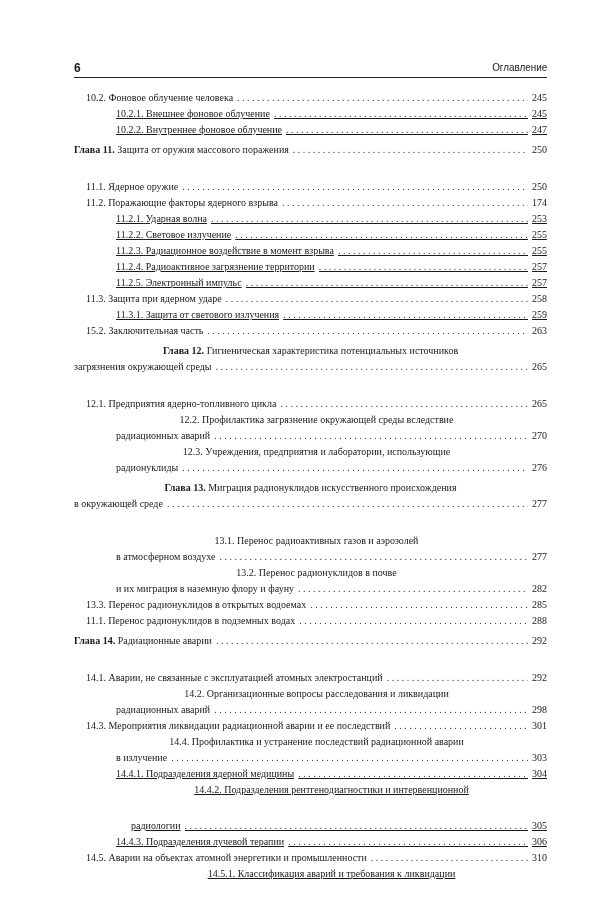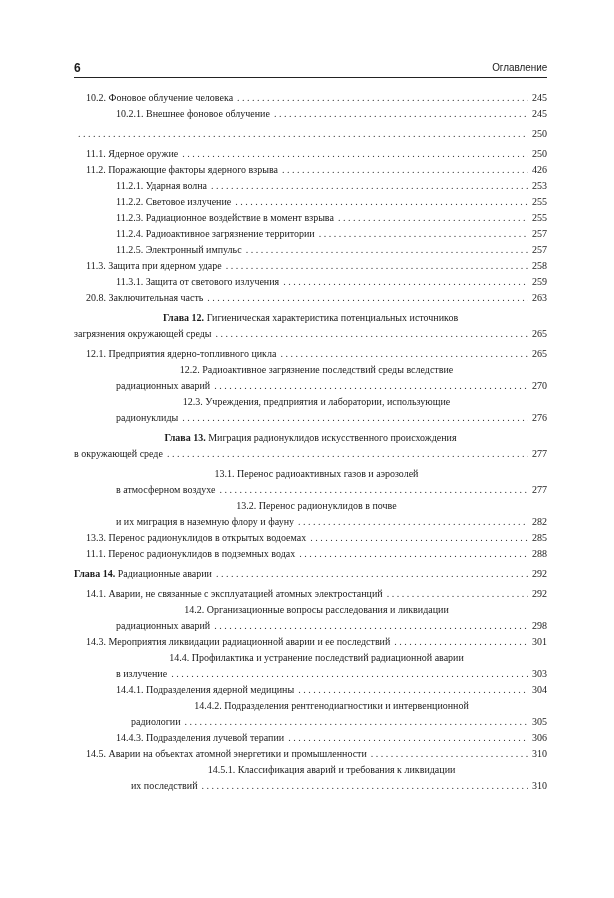--- a/index.html
+++ b/index.html
@@ -4,32 +4,32 @@
 <style>
   html, body { margin: 0; padding: 0; background: #ffffff; }
   body { width: 614px; height: 898px; position: relative; overflow: hidden; }
   .page { position: absolute; left: 74px; top: 60px; width: 473px; color: #1a1a1a; }
   .header { position: relative; height: 17px; border-bottom: 1.2px solid #222; font-family: "Liberation Sans", sans-serif; font-size: 11.5px; }
   .header .pnum { position: absolute; left: 0; top: 1px; font-weight: bold; font-size: 12px; }
   .header .title { position: absolute; right: 0; top: 1px; font-size: 11px; transform: scaleX(0.9); transform-origin: right; }
   .toc { margin-top: 12px; font-family: "Liberation Serif", serif; font-size: 10px; line-height: 16px; text-align: center; }
   .entry { position: relative; }
   .entry.chapter { margin-top: 4px; }
-  .entry.after-chapter { margin-top: 4px; }
+  .entry.after-chapter { margin-top: 21px; }
   .line { display: flex; align-items: flex-end; white-space: nowrap; }
   .line .txt { flex: 0 0 auto; }
   .line .dots { flex: 1 1 auto; overflow: hidden; margin: 0 4px; letter-spacing: 3.2px; color: #333; }
   .line .dots::before { content: ". . . . . . . . . . . . . . . . . . . . . . . . . . . . . . . . . . . . . . . . . . . . . . . . . . . . . . . . . . . . . . . . . . . . . . . . . . . . . . . . . . . . . . . . . . . . . . . . . . . ."; letter-spacing: 0; word-spacing: 0px; }
   .line .page-no { flex: 0 0 auto; }
   .firstline { white-space: nowrap; }
   .lvl0 { padding-left: 0; }
   .lvl1 { padding-left: 12px; }
-  .lvl2 { padding-left: 42px; }
+  .lvl2 { padding-left: 42px; text-decoration: underline; }
   .lvl1 .cont { padding-left: 30px; }
-  .lvl2 .cont { padding-left: 15px; }
+  .lvl2 .cont { padding-left: 15px; margin-top: 20px; }
   .chap-label { font-weight: bold; }
 </style>
 </head>
 <body>
 
 <div class="page">
   <div class="header">
     <span class="pnum">6</span>
     <span class="title">Оглавление</span>
   </div>
@@ -41,38 +41,46 @@
           <span class="page-no">245</span>
         </div>
       </div>
       <div class="entry lvl2">
         <div class="line">
           <span class="txt"><span class="sec-num">10.2.1.</span> <span>Внешнее фоновое облучение</span></span>
           <span class="dots"></span>
           <span class="page-no">245</span>
         </div>
       </div>
-      <div class="entry lvl0 chapter">
-        <div class="line">
+      <div class="entry lvl2">
+        <div class="line">
+          <span class="txt"><span class="sec-num">10.2.2.</span> <span>Внутреннее фоновое облучение</span></span>
+          <span class="dots"></span>
+          <span class="page-no">247</span>
+        </div>
+      </div>
+      <div class="entry lvl0 chapter">
+        <div class="line">
+          <span class="txt"><span class="chap-label">Глава 11.</span> <span>Защита от оружия массового поражения</span></span>
           <span class="dots"></span>
           <span class="page-no">250</span>
         </div>
       </div>
       <div class="entry lvl1 after-chapter">
         <div class="line">
           <span class="txt"><span class="sec-num">11.1.</span> <span>Ядерное оружие</span></span>
           <span class="dots"></span>
           <span class="page-no">250</span>
         </div>
       </div>
       <div class="entry lvl1">
         <div class="line">
           <span class="txt"><span class="sec-num">11.2.</span> <span>Поражающие факторы ядерного взрыва</span></span>
           <span class="dots"></span>
-          <span class="page-no">426</span>
+          <span class="page-no">174</span>
         </div>
       </div>
       <div class="entry lvl2">
         <div class="line">
           <span class="txt"><span class="sec-num">11.2.1.</span> <span>Ударная волна</span></span>
           <span class="dots"></span>
           <span class="page-no">253</span>
         </div>
       </div>
       <div class="entry lvl2">
@@ -112,42 +120,42 @@
       </div>
       <div class="entry lvl2">
         <div class="line">
           <span class="txt"><span class="sec-num">11.3.1.</span> <span>Защита от светового излучения</span></span>
           <span class="dots"></span>
           <span class="page-no">259</span>
         </div>
       </div>
       <div class="entry lvl1">
         <div class="line">
-          <span class="txt"><span class="sec-num">20.8.</span> <span>Заключительная часть</span></span>
+          <span class="txt"><span class="sec-num">15.2.</span> <span>Заключительная часть</span></span>
           <span class="dots"></span>
           <span class="page-no">263</span>
         </div>
       </div>
       <div class="entry lvl0 chapter">
         <div class="firstline"><span class="txt"><span class="chap-label">Глава 12.</span> <span>Гигиеническая характеристика потенциальных источников</span></span></div>
         <div class="line">
           <span class="txt"><span>загрязнения окружающей среды</span></span>
           <span class="dots"></span>
           <span class="page-no">265</span>
         </div>
       </div>
       <div class="entry lvl1 after-chapter">
         <div class="line">
           <span class="txt"><span class="sec-num">12.1.</span> <span>Предприятия ядерно-топливного цикла</span></span>
           <span class="dots"></span>
           <span class="page-no">265</span>
         </div>
       </div>
       <div class="entry lvl1">
-        <div class="firstline"><span class="txt"><span class="sec-num">12.2.</span> <span>Радиоактивное загрязнение последствий среды вследствие</span></span></div>
+        <div class="firstline"><span class="txt"><span class="sec-num">12.2.</span> <span>Профилактика загрязнение окружающей среды вследствие</span></span></div>
         <div class="line cont">
           <span class="txt"><span>радиационных аварий</span></span>
           <span class="dots"></span>
           <span class="page-no">270</span>
         </div>
       </div>
       <div class="entry lvl1">
         <div class="firstline"><span class="txt"><span class="sec-num">12.3.</span> <span>Учреждения, предприятия и лаборатории, использующие</span></span></div>
         <div class="line cont">
           <span class="txt"><span>радионуклиды</span></span>

